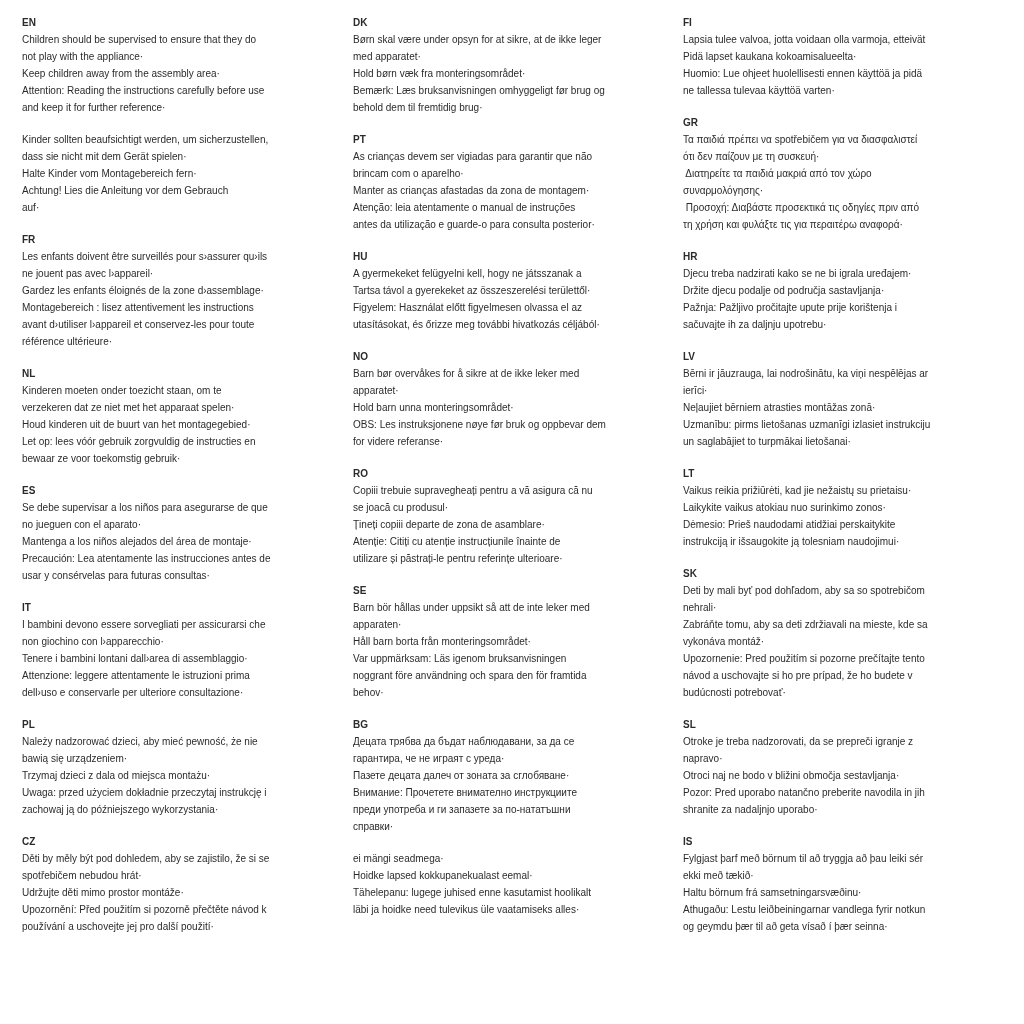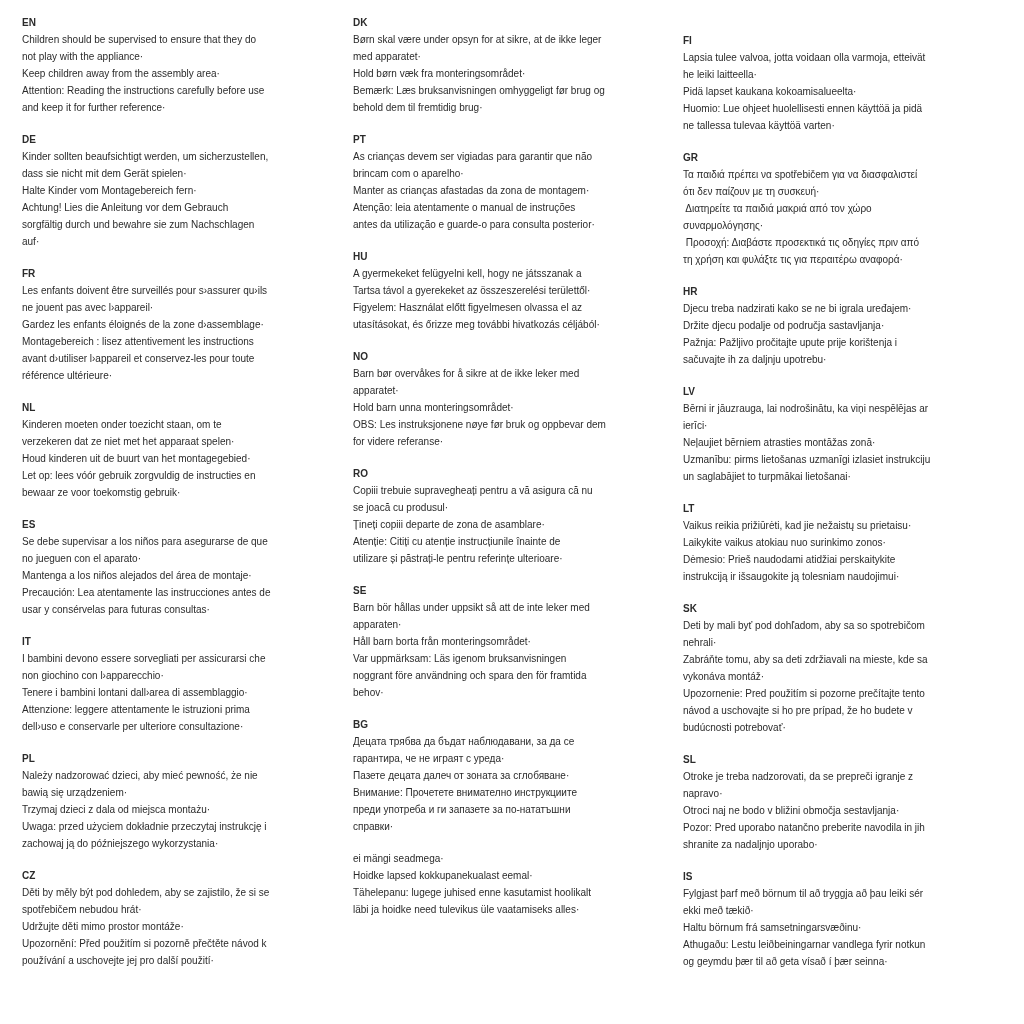--- a/index.html
+++ b/index.html
@@ -19,21 +19,21 @@
     font-size: 10px;
     line-height: 17px;
     color: #2b2b2b;
     background: #ffffff;
   }
   .col {
     flex: 0 0 auto;
   }
   .col-1 { width: 331px; }
   .col-2 { width: 330px; }
-  .col-3 { width: 341px; margin-top: 18px; }
+  .col-3 { width: 341px; }
   .lang-section {
     margin: 0 0 15px 0;
   }
   .lang-code {
     font-weight: bold;
   }
   .line {
     white-space: pre;
   }
 </style>
@@ -44,26 +44,24 @@
     <div class="col col-1">
       <section class="lang-section">
         <div class="lang-code">EN</div>
         <div class="line">Children should be supervised to ensure that they do</div>
         <div class="line">not play with the appliance·</div>
         <div class="line">Keep children away from the assembly area·</div>
         <div class="line">Attention: Reading the instructions carefully before use</div>
         <div class="line">and keep it for further reference·</div>
       </section>
       <section class="lang-section">
-        <div class="lang-code">DE</div>
         <div class="line">Kinder sollten beaufsichtigt werden, um sicherzustellen,</div>
         <div class="line">dass sie nicht mit dem Gerät spielen·</div>
         <div class="line">Halte Kinder vom Montagebereich fern·</div>
         <div class="line">Achtung! Lies die Anleitung vor dem Gebrauch</div>
-        <div class="line">sorgfältig durch und bewahre sie zum Nachschlagen</div>
         <div class="line">auf·</div>
       </section>
       <section class="lang-section">
         <div class="lang-code">FR</div>
         <div class="line">Les enfants doivent être surveillés pour s›assurer qu›ils</div>
         <div class="line">ne jouent pas avec l›appareil·</div>
         <div class="line">Gardez les enfants éloignés de la zone d›assemblage·</div>
         <div class="line">Montagebereich : lisez attentivement les instructions</div>
         <div class="line">avant d›utiliser l›appareil et conservez-les pour toute</div>
         <div class="line">référence ultérieure·</div>
@@ -171,21 +169,20 @@
         <div class="line">ei mängi seadmega·</div>
         <div class="line">Hoidke lapsed kokkupanekualast eemal·</div>
         <div class="line">Tähelepanu: lugege juhised enne kasutamist hoolikalt</div>
         <div class="line">läbi ja hoidke need tulevikus üle vaatamiseks alles·</div>
       </section>
     </div>
     <div class="col col-3">
       <section class="lang-section">
         <div class="lang-code">FI</div>
         <div class="line">Lapsia tulee valvoa, jotta voidaan olla varmoja, etteivät</div>
-        <div class="line">he leiki laitteella·</div>
         <div class="line">Pidä lapset kaukana kokoamisalueelta·</div>
         <div class="line">Huomio: Lue ohjeet huolellisesti ennen käyttöä ja pidä</div>
         <div class="line">ne tallessa tulevaa käyttöä varten·</div>
       </section>
       <section class="lang-section">
         <div class="lang-code">GR</div>
         <div class="line">Τα παιδιά πρέπει να spotřebičem για να διασφαλιστεί</div>
         <div class="line">ότι δεν παίζουν με τη συσκευή·</div>
         <div class="line"> Διατηρείτε τα παιδιά μακριά από τον χώρο</div>
         <div class="line">συναρμολόγησης·</div>

